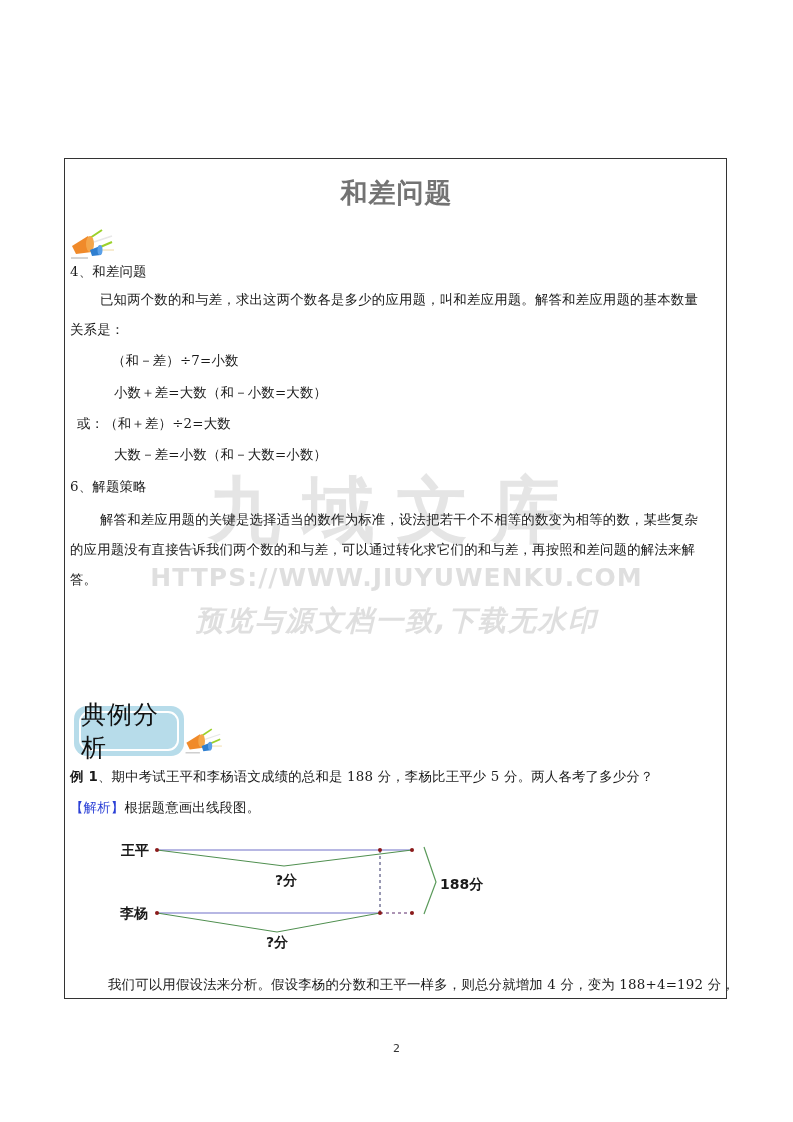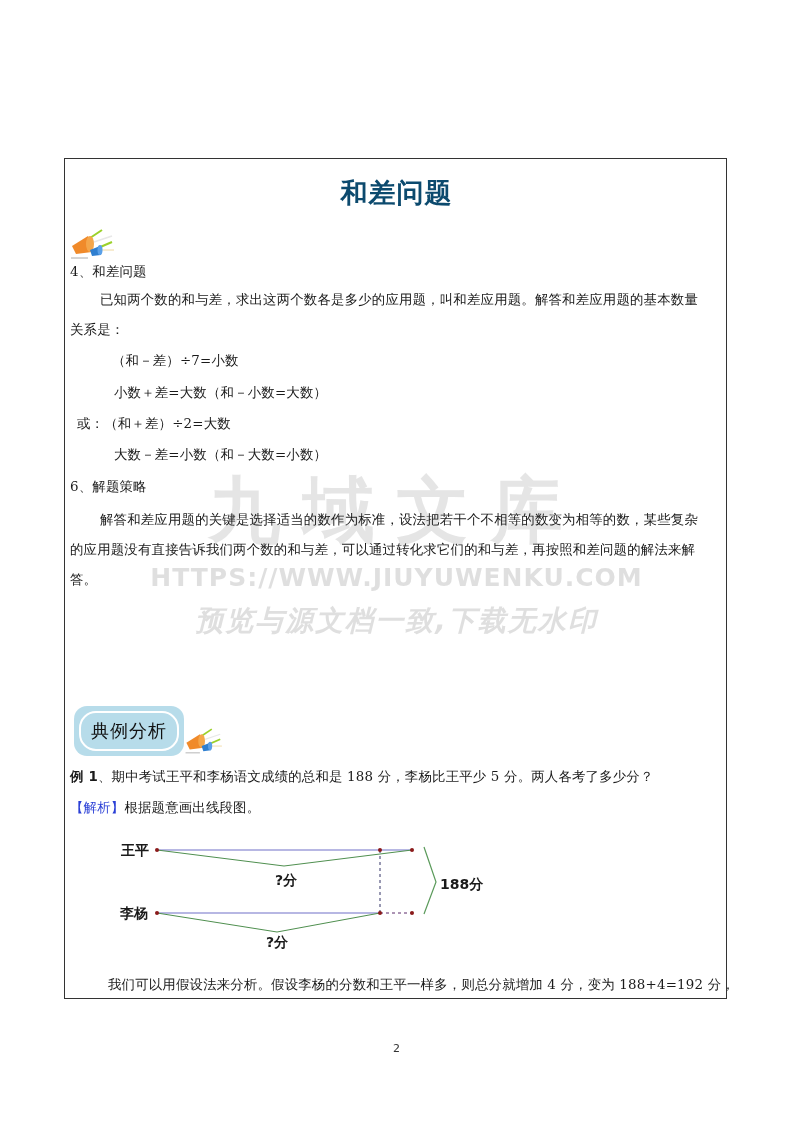--- a/index.html
+++ b/index.html
@@ -10,37 +10,37 @@
     }
     .frame {
       position: absolute; left: 64px; top: 158px; width: 663px; height: 841px;
       border: 1.5px solid #333333; box-sizing: border-box;
     }
     .abs { position: absolute; white-space: nowrap; }
     .txt { font-size: 13.4px; line-height: 16px; letter-spacing: 0.2px; }
     .title {
       position: absolute; left: 0; width: 793px; top: 176px; text-align: center;
       font-family: "DejaVu Sans", "Liberation Sans", sans-serif;
-      font-weight: bold; font-size: 27px; line-height: 34px; color: #0c4a6e;
+      font-weight: bold; font-size: 27px; line-height: 34px; color: #737373;
       letter-spacing: 1px;
     }
     .watermark { position: absolute; left: 0; width: 793px; text-align: center; color: rgba(160,160,160,0.28); font-family: "DejaVu Sans", "Liberation Sans", sans-serif; font-weight: bold; pointer-events: none; }
     .wm-big { top: 470px; font-size: 72px; letter-spacing: 22px; line-height: 80px; }
     .wm-url { top: 563px; font-size: 25px; letter-spacing: 1px; line-height: 30px; color: rgba(150,150,150,0.30); }
     .wm-note { top: 604px; font-size: 28px; letter-spacing: 2px; line-height: 34px; color: rgba(150,150,150,0.30); font-style: italic; }
     .badge {
       position: absolute; left: 74px; top: 706px; width: 110px; height: 50px;
       background: #b7dcea; border-radius: 13px; box-sizing: border-box;
     }
     .badge-inner {
       position: absolute; left: 5px; top: 5px; right: 5px; bottom: 5px;
-      border: 2px solid #ffffff; border-radius: 17px;
+      border: 2px solid #ffffff; border-radius: 11px;
       display: flex; align-items: center; justify-content: center;
       font-family: Liberation Serif, serif;
-      font-size: 18px; color: #111; letter-spacing: 1px;
+      font-size: 25px; color: #111; letter-spacing: 1px;
     }
     .bold { font-weight: bold; font-family: "DejaVu Sans", "Liberation Sans", sans-serif; }
     .blue { color: #2a3fd6; }
     .pagenum { position: absolute; left: 0; width: 793px; top: 1042px; text-align: center; font-family: "DejaVu Sans", "Liberation Sans", sans-serif; font-size: 11px; color: #333; }
   </style>
 </head>
 <body>
 
 <div class="watermark wm-big">九域文库</div>
 <div class="watermark wm-url">HTTPS://WWW.JIUYUWENKU.COM</div>

